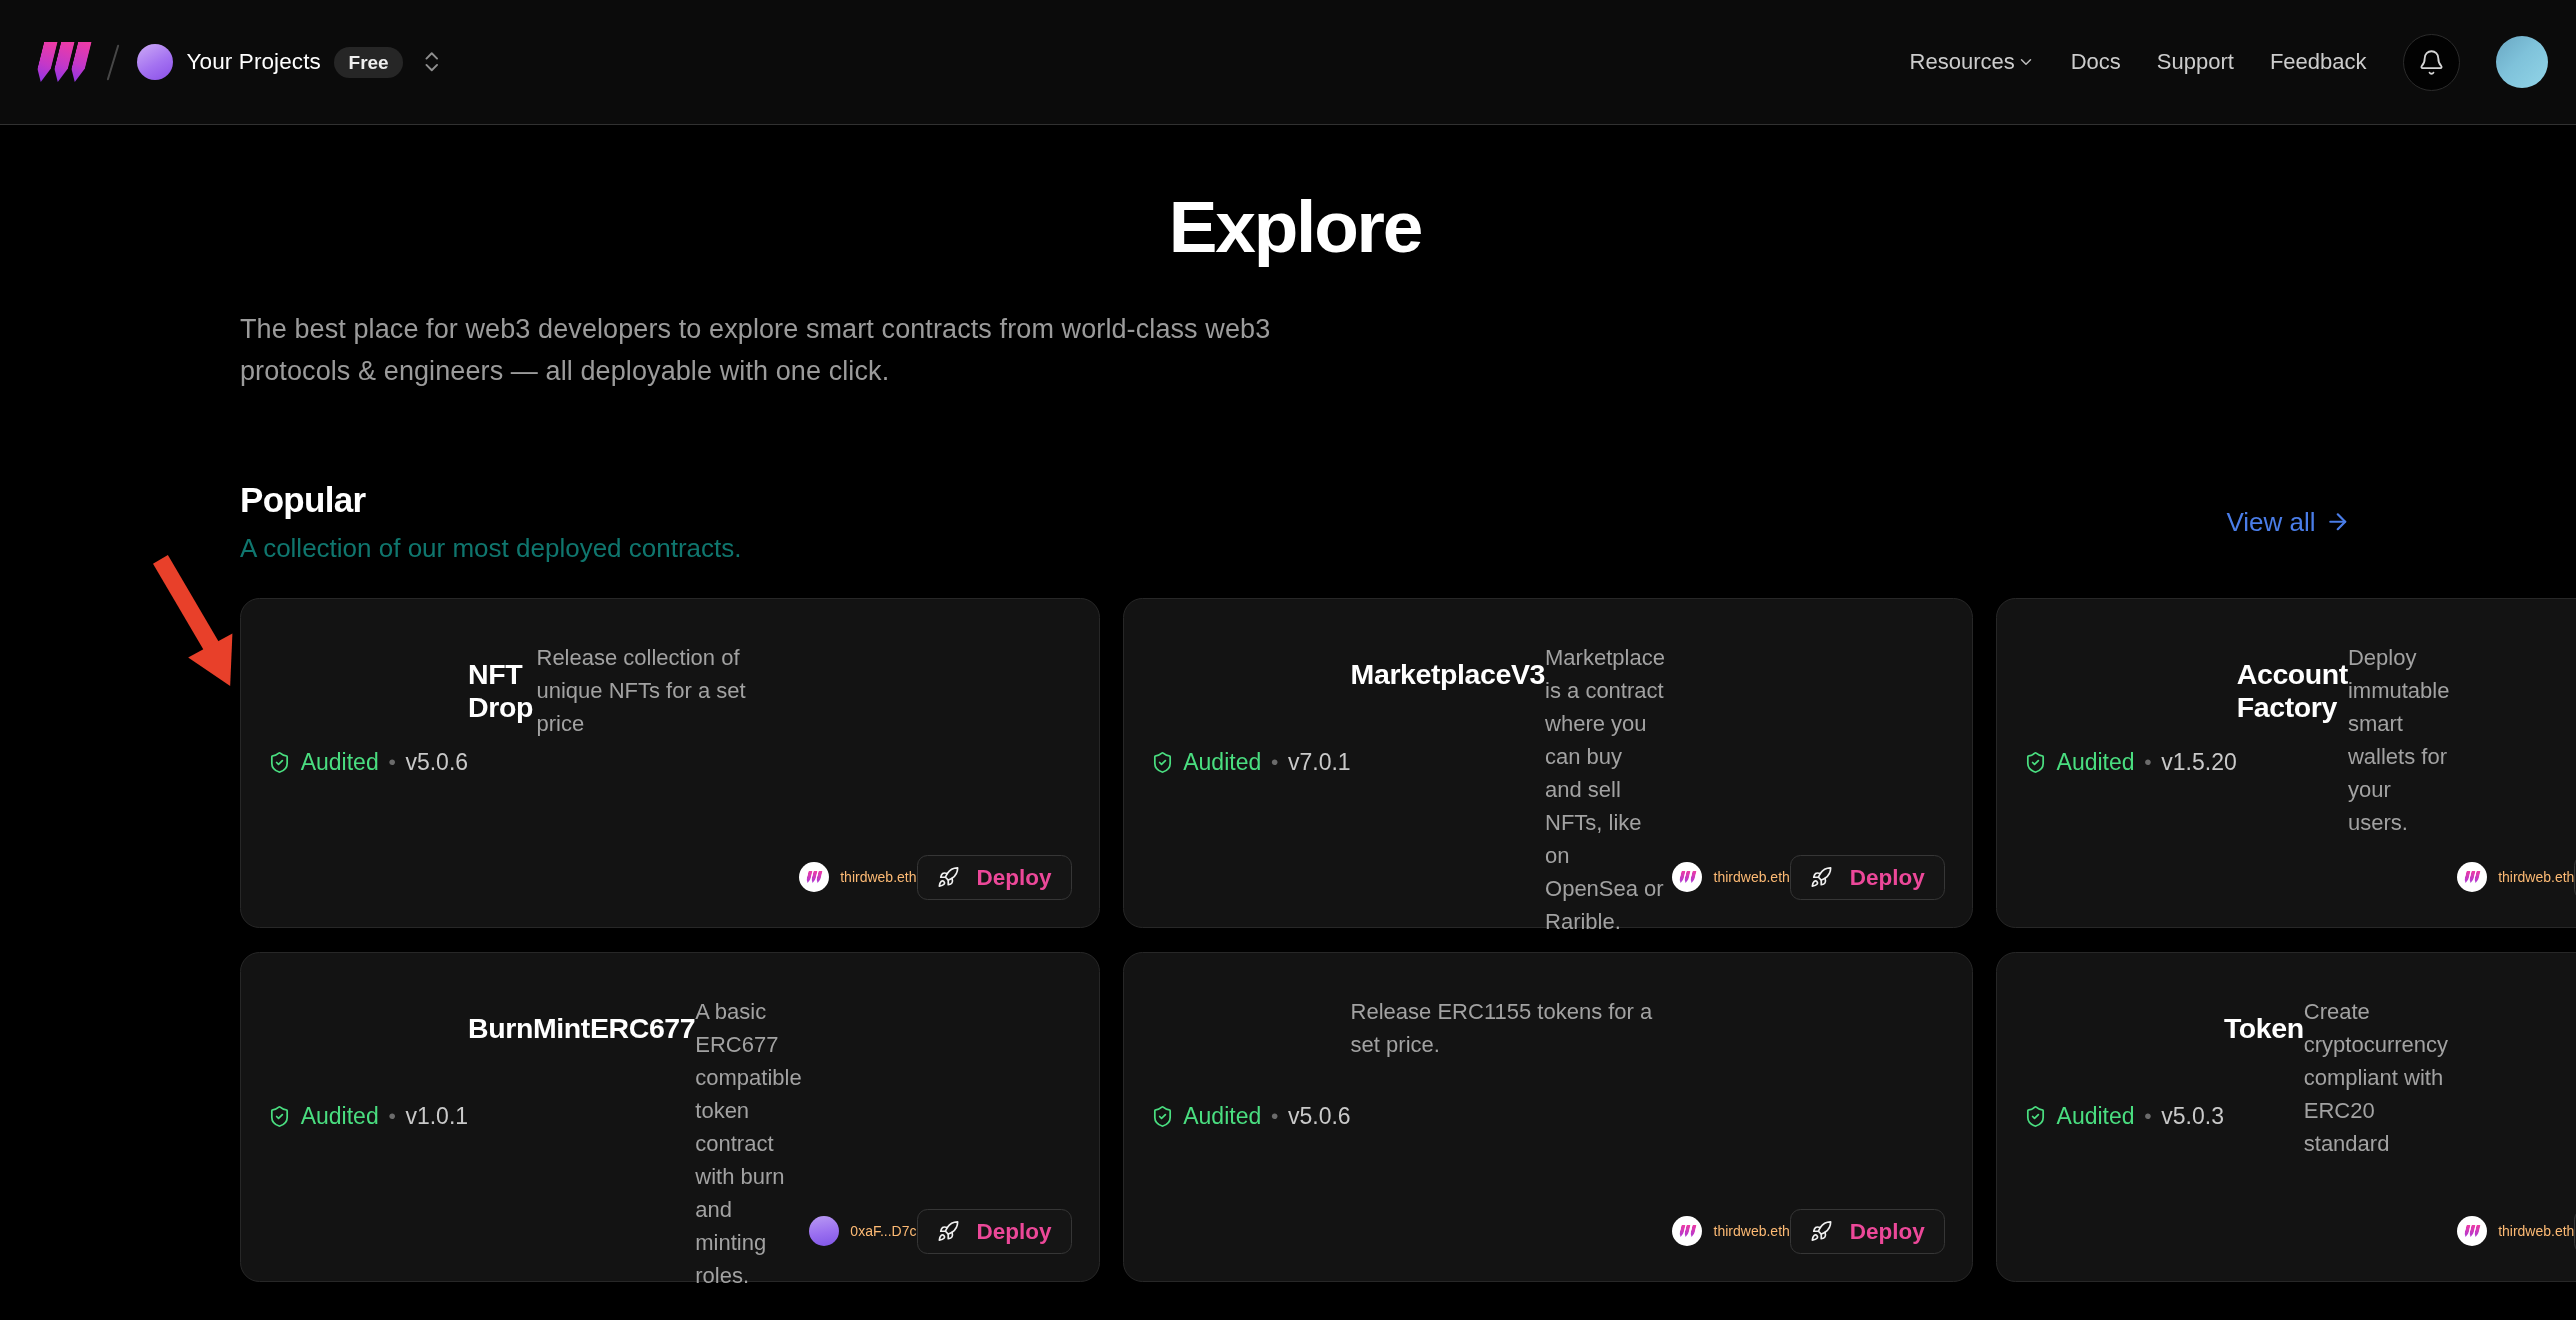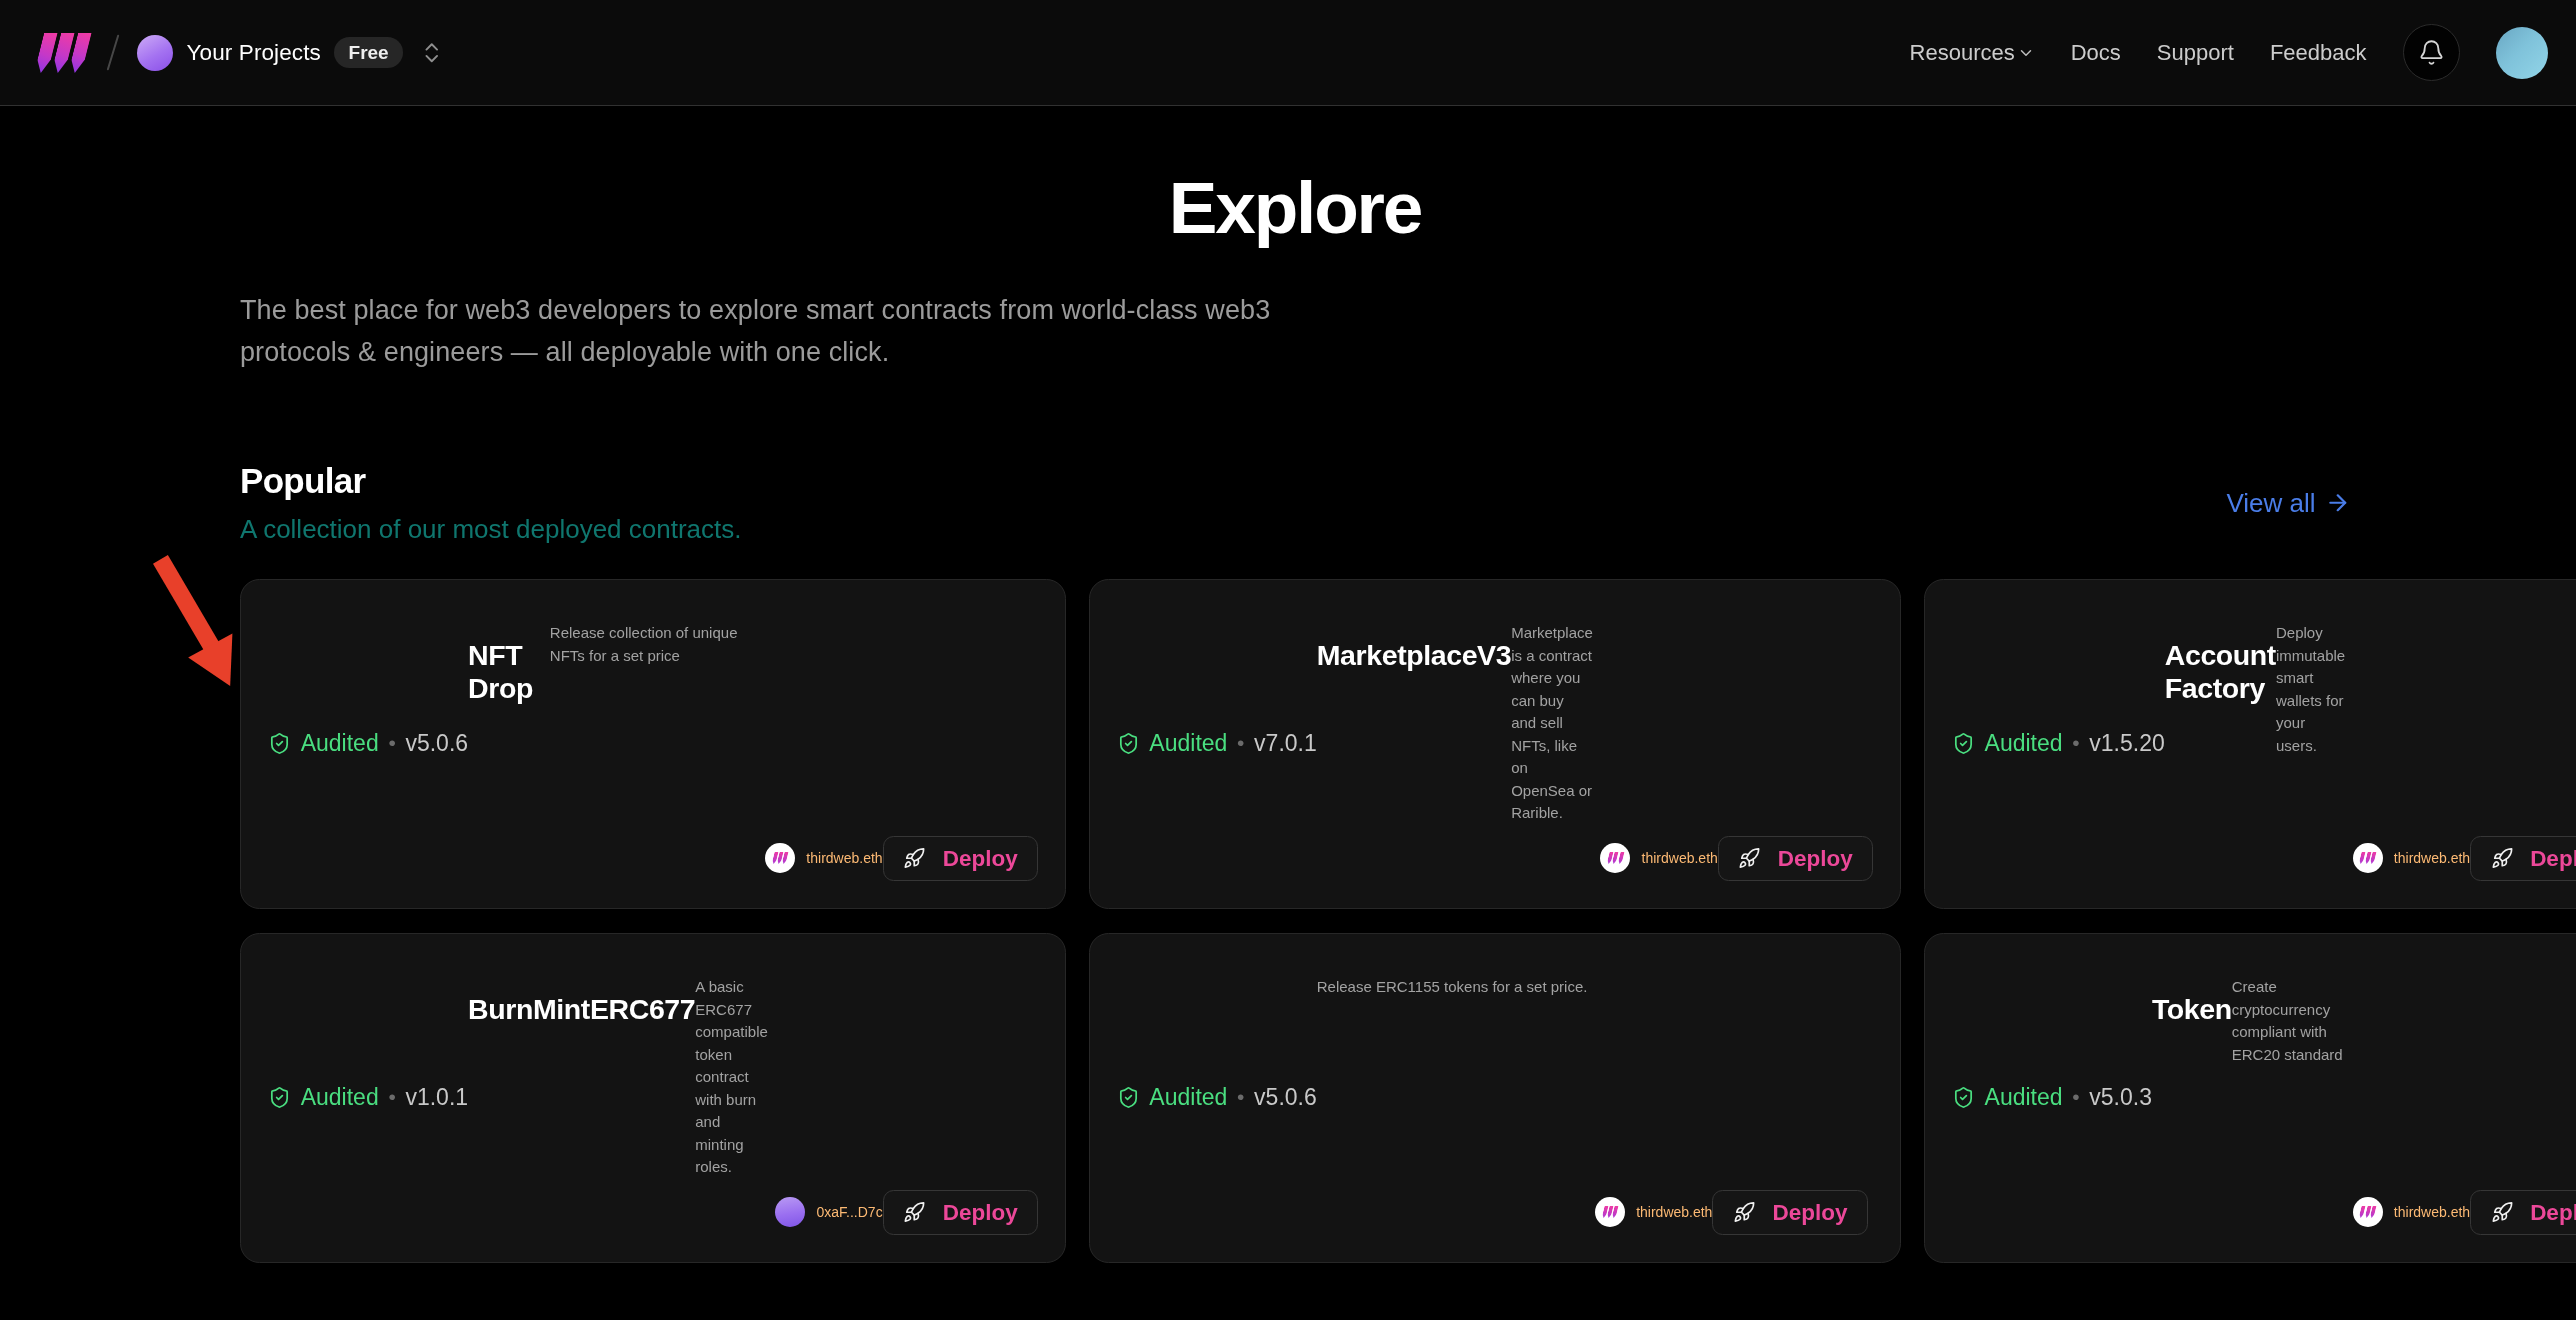--- a/index.html
+++ b/index.html
@@ -6,21 +6,21 @@
   html,body { background:#000; }
   body {
     width:2576px; height:1321px;
     position:relative; overflow:hidden;
     font-family:"Liberation Sans","DejaVu Sans",sans-serif;
     -webkit-font-smoothing:antialiased;
   }
 
   
   .topbar {
-    height:106px; width:100%;
+    height:125px; width:100%;
     background:#0b0b0b;
     border-bottom:1.5px solid #313131;
     display:flex; align-items:center; justify-content:space-between;
     padding:0 28.5px 0 36px;
   }
   .topbar-left { display:flex; align-items:center; gap:19.5px; }
   .tw-logo { display:flex; gap:3.7px; align-items:flex-start; padding:1.5px 3px; }
   .tw-ribbon {
     width:13.5px; height:40px;
     background:linear-gradient(200deg,#f23ba2 0%,#c438c8 55%,#8a35e8 100%);
@@ -76,21 +76,21 @@
     height:330px; background:#131313;
     border:1.5px solid #272727; border-radius:19.5px;
     padding:25.5px 27px 27px 27px;
     display:flex; flex-direction:row;
   }
   .badge-row { display:flex; align-items:center; gap:9.7px; }
   .audited-label { color:#4ade80; font-size:23px; font-weight:500; }
   .dot-sep { color:#6b6b6b; font-size:21px; }
   .version-label { color:#c9c9c9; font-size:23px; }
   .card-title { margin-top:33px; color:#fff; font-size:28.5px; font-weight:700; letter-spacing:-0.4px; }
-  .card-desc { margin-top:16.5px; color:#a2a2a2; font-size:15px; line-height:1.5; padding-right:7.5px; }
+  .card-desc { margin-top:16.5px; color:#a2a2a2; font-size:22px; line-height:1.5; padding-right:7.5px; }
   .card-footer { margin-top:auto; display:flex; justify-content:space-between; align-items:center; }
   .publisher { display:flex; align-items:center; gap:11.2px; background:none; border:none; }
   .pub-avatar {
     width:30px; height:30px; border-radius:50%; background:#ffffff;
     display:flex; align-items:center; justify-content:center; gap:1.1px;
   }
   .pub-avatar .mini-ribbon {
     width:4.1px; height:12px;
     background:linear-gradient(200deg,#f23ba2 0%,#a838d8 100%);
     clip-path:polygon(0 0,100% 0,100% 66%,50% 100%,0 66%);

